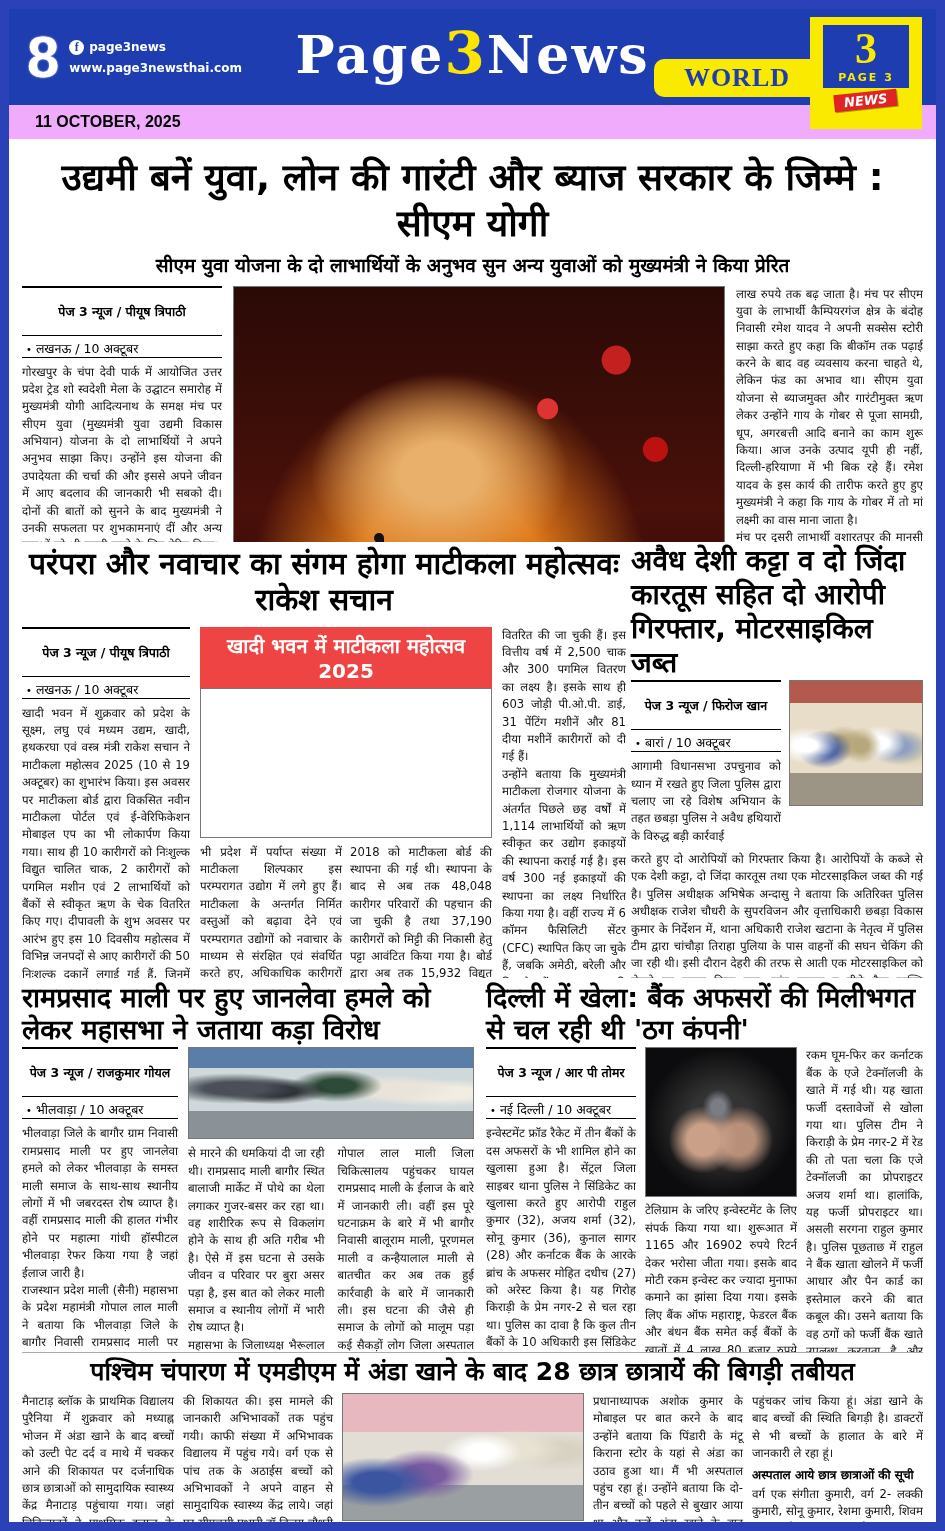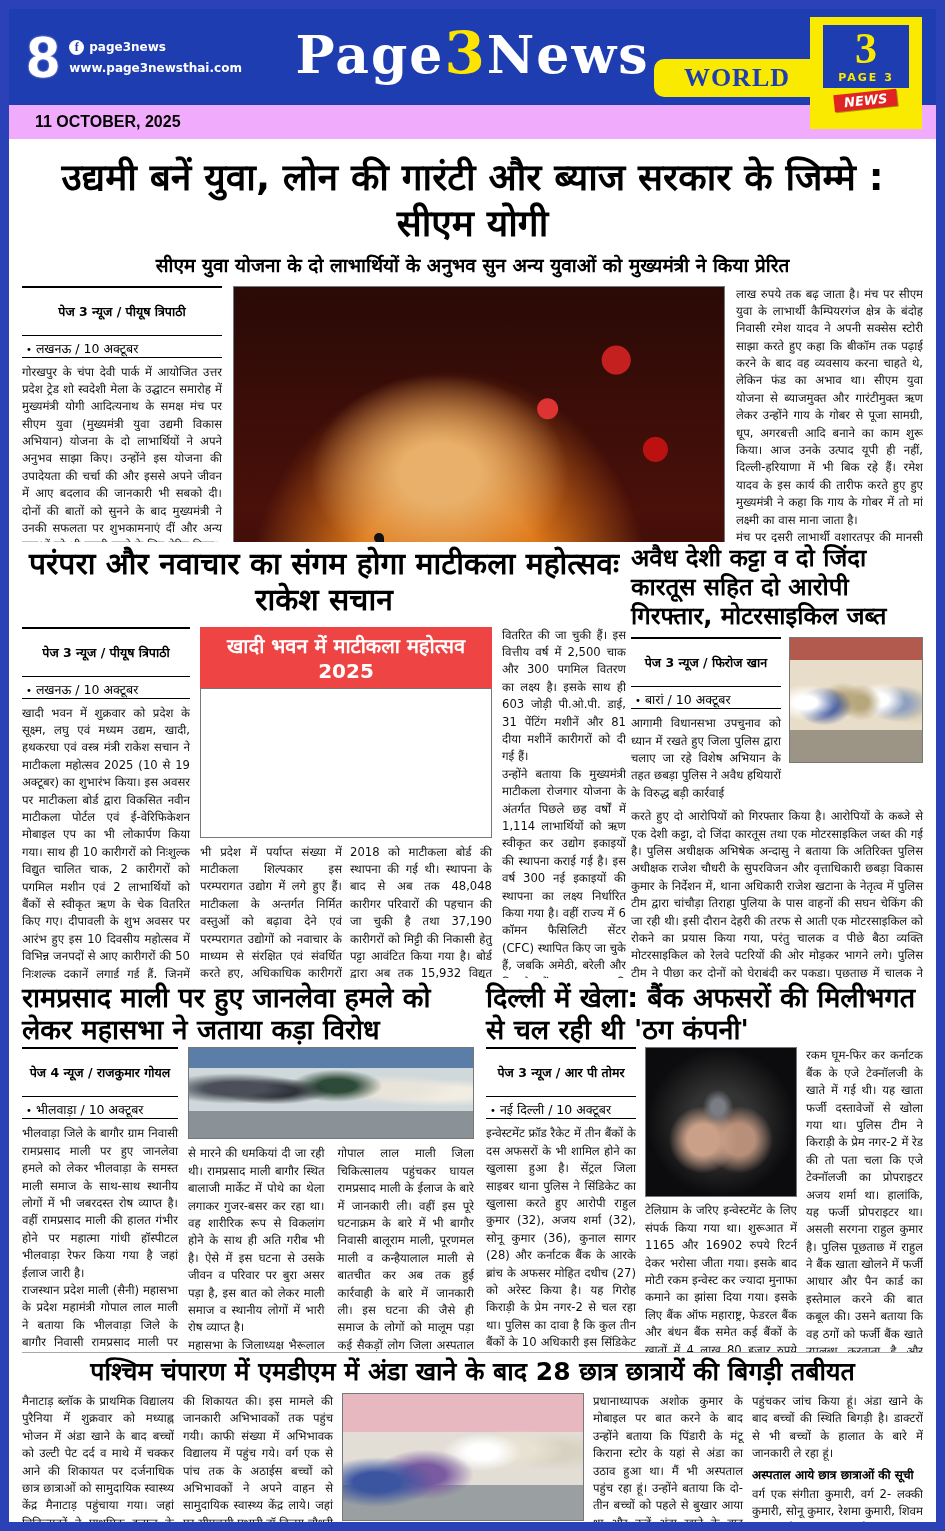--- a/index.html
+++ b/index.html
@@ -61,21 +61,21 @@
   section { padding:0 13px; }
 
   
   .lead-grid { display:grid; grid-template-columns:200px 492px 1fr; gap:11px; height:256px; overflow:hidden; }
 
   .row2 { display:grid; grid-template-columns:604px 1fr; gap:5px; height:436px; overflow:hidden; }
   .matikala-head { font-size:30px; text-align:center; padding:4px 0 8px; }
   .matikala-grid { display:grid; grid-template-columns:168px 292px 1fr; gap:10px; overflow:hidden; }
   .mk-center-sub { display:grid; grid-template-columns:1fr 1fr; gap:8px; margin-top:6px; }
 
-  .katta-head { font-size:24px; padding:2px 0 6px; }
+  .katta-head { font-size:28px; padding:2px 0 0; }
   .katta-grid { display:grid; grid-template-columns:150px 1fr; gap:8px; }
 
   .row3 { display:grid; grid-template-columns:452px 1fr; gap:12px; height:372px; overflow:hidden; margin-top:2px; }
   .rp-head { font-size:27px; padding:2px 0 0; }
   .rp-grid { display:grid; grid-template-columns:156px 1fr; gap:10px; overflow:hidden; }
   .rp-sub { display:grid; grid-template-columns:1fr 1fr; gap:13px; margin-top:6px; }
   .delhi-grid { display:grid; grid-template-columns:150px 152px 1fr; gap:9px; overflow:hidden; }
   .subhead-bold { font-weight:bold; font-size:12px; margin:3px 0; }
 
   .mdm { height:268px; overflow:hidden; }
@@ -231,21 +231,21 @@
       <div class="btxt" style="margin-top:6px">करते हुए दो आरोपियों को गिरफ्तार किया है। आरोपियों के कब्जे से एक देशी कट्टा, दो जिंदा कारतूस तथा एक मोटरसाइकिल जब्त की गई है। पुलिस अधीक्षक अभिषेक अन्दासु ने बताया कि अतिरिक्त पुलिस अधीक्षक राजेश चौधरी के सुपरविजन और वृत्ताधिकारी छबड़ा विकास कुमार के निर्देशन में, थाना अधिकारी राजेश खटाना के नेतृत्व में पुलिस टीम द्वारा चांचौड़ा तिराहा पुलिया के पास वाहनों की सघन चेकिंग की जा रही थी। इसी दौरान देहरी की तरफ से आती एक मोटरसाइकिल को रोकने का प्रयास किया गया, परंतु चालक व पीछे बैठा व्यक्ति मोटरसाइकिल को रेलवे पटरियों की ओर मोड़कर भागने लगे। पुलिस टीम ने पीछा कर दोनों को घेराबंदी कर पकड़ा। पूछताछ में चालक ने अपना नाम नवीन कुमार पुत्र शंकरलाल मेघवाल (21) निवासी नलका थाना कोतवाली, जिला बारां तथा पीछे बैठे युवक ने अपना नाम राहुल उर्फ रेपर पुत्र घनश्याम ऐरवाल (24) निवासी गांधी कॉलोनी, कोटा रोड, थाना कोतवाली बारां बताया। तलाशी के दौरान राहुल उर्फ रेपर के कब्जे से एक देशी कट्टा और नवीन कुमार के पास से दो जिंदा कारतूस बरामद हुए। पुलिस ने मौके से स्प्लेंडर मोटरसाइकिल सहित सभी बरामद सामग्री जब्त कर दोनों आरोपियों के विरुद्ध आर्म्स एक्ट के तहत प्रकरण दर्ज किया है। प्रारंभिक जांच में सामने आया है कि आरोपी राहुल उर्फ रेपर के विरुद्ध पूर्व में अवैध मादक पदार्थ एवं बलात्कार के प्रकरण दर्ज हैं। पुलिस अब यह जांच कर रही है कि दोनों आरोपी अवैध हथियार कहां से लाए और किन आपराधिक गतिविधियों में प्रयुक्त करने वाले थे।</div>
     </article>
   </section>
 
   <section class="row3">
     <article>
       <h2 class="art-head rp-head">रामप्रसाद माली पर हुए जानलेवा हमले को लेकर महासभा ने जताया कड़ा विरोध</h2>
       <div class="rp-grid">
         <div>
           <div class="byline-box">
-            <div class="byline">पेज 4 न्यूज / राजकुमार गोयल</div>
+            <div class="byline">पेज 3 न्यूज / राजकुमार गोयल</div>
             <div class="dateline"><span class="dot">•</span> <span>भीलवाड़ा / 10 अक्टूबर</span></div>
           </div>
           <div class="btxt">भीलवाड़ा जिले के बागौर ग्राम निवासी रामप्रसाद माली पर हुए जानलेवा हमले को लेकर भीलवाड़ा के समस्त माली समाज के साथ-साथ स्थानीय लोगों में भी जबरदस्त रोष व्याप्त है। वहीं रामप्रसाद माली की हालत गंभीर होने पर महात्मा गांधी हॉस्पीटल भीलवाड़ा रेफर किया गया है जहां ईलाज जारी है।
 राजस्थान प्रदेश माली (सैनी) महासभा के प्रदेश महामंत्री गोपाल लाल माली ने बताया कि भीलवाड़ा जिले के बागौर निवासी रामप्रसाद माली पर चाकू से हुए हमले को लेकर माली महासभा ने इस घटना की कड़ी निंदा करते हुए पुलिस प्रशासन से घटना से संबंधित व्यक्ति को गिरफ्तार कर कड़ी से कड़ी कार्यवाही करने की मांग की। पीड़ित रामप्रसाद माली को कई दिनों से जान</div>
         </div>
         <div>
           <div class="photo photo-frame ph-hospital"></div>
           <div class="rp-sub">
             <div class="btxt">से मारने की धमकियां दी जा रही थी। रामप्रसाद माली बागौर स्थित बालाजी मार्केट में पोथे का थेला लगाकर गुजर-बसर कर रहा था। वह शारीरिक रूप से विकलांग होने के साथ ही अति गरीब भी है। ऐसे में इस घटना से उसके जीवन व परिवार पर बुरा असर पड़ा है, इस बात को लेकर माली समाज व स्थानीय लोगों में भारी रोष व्याप्त है।
 महासभा के जिलाध्यक्ष भैरूलाल माली ने बताया कि राजस्थान प्रदेश माली (सैनी) महासभा के प्रदेश महामंत्री</div>

